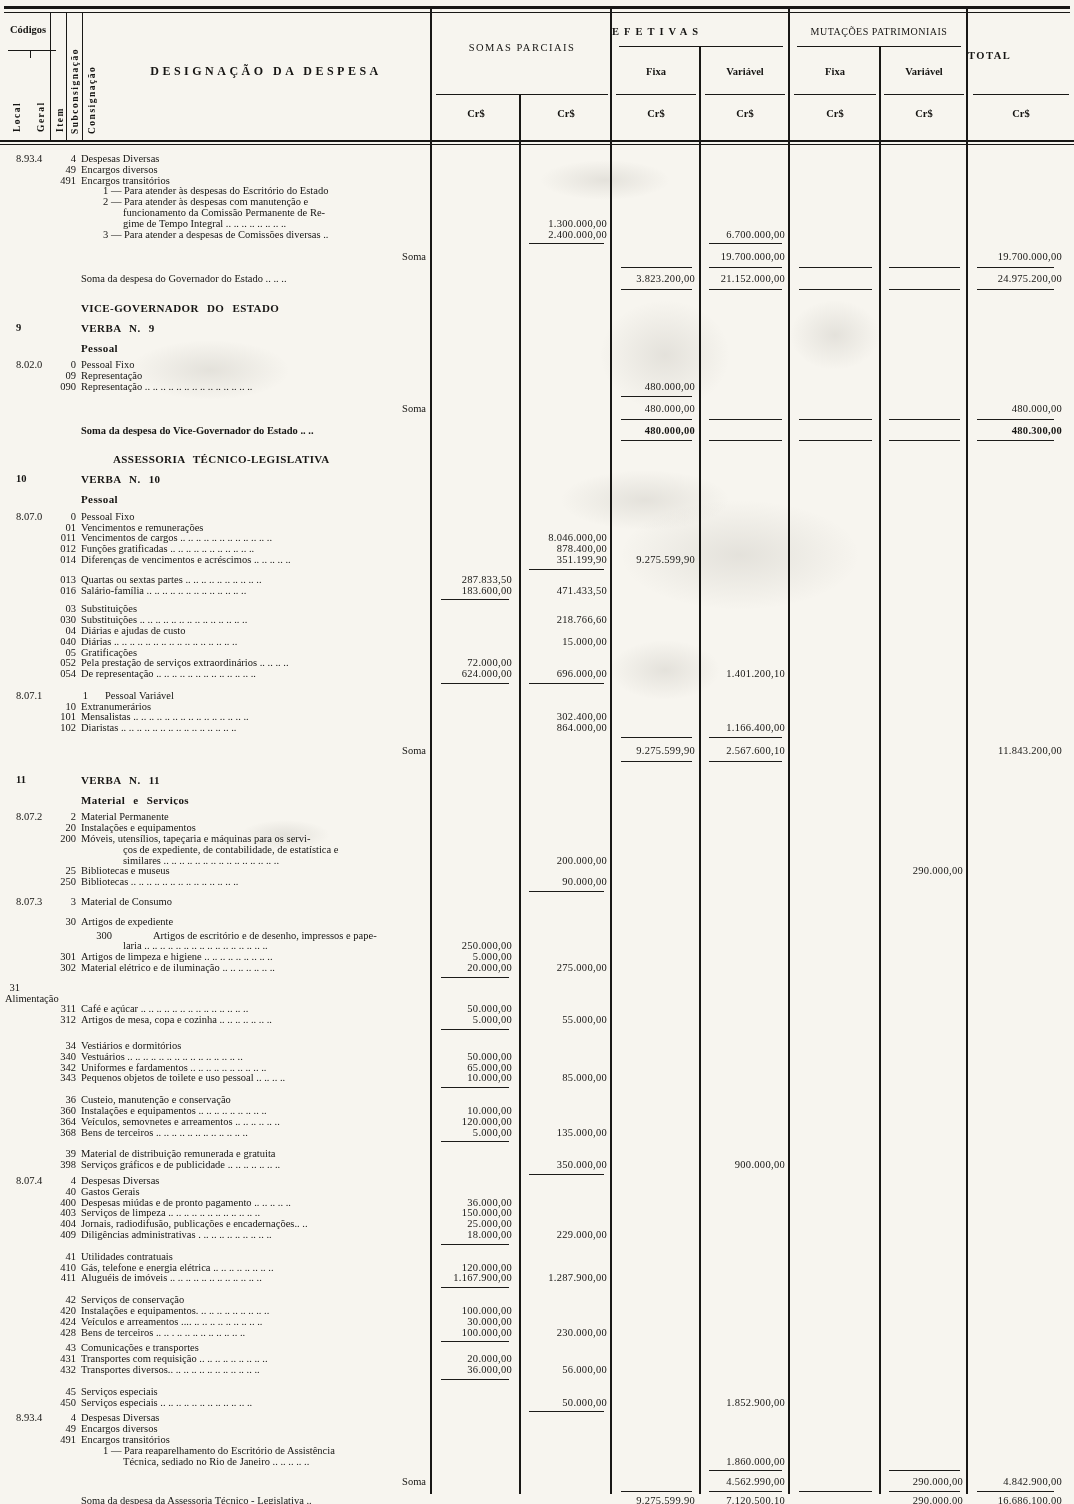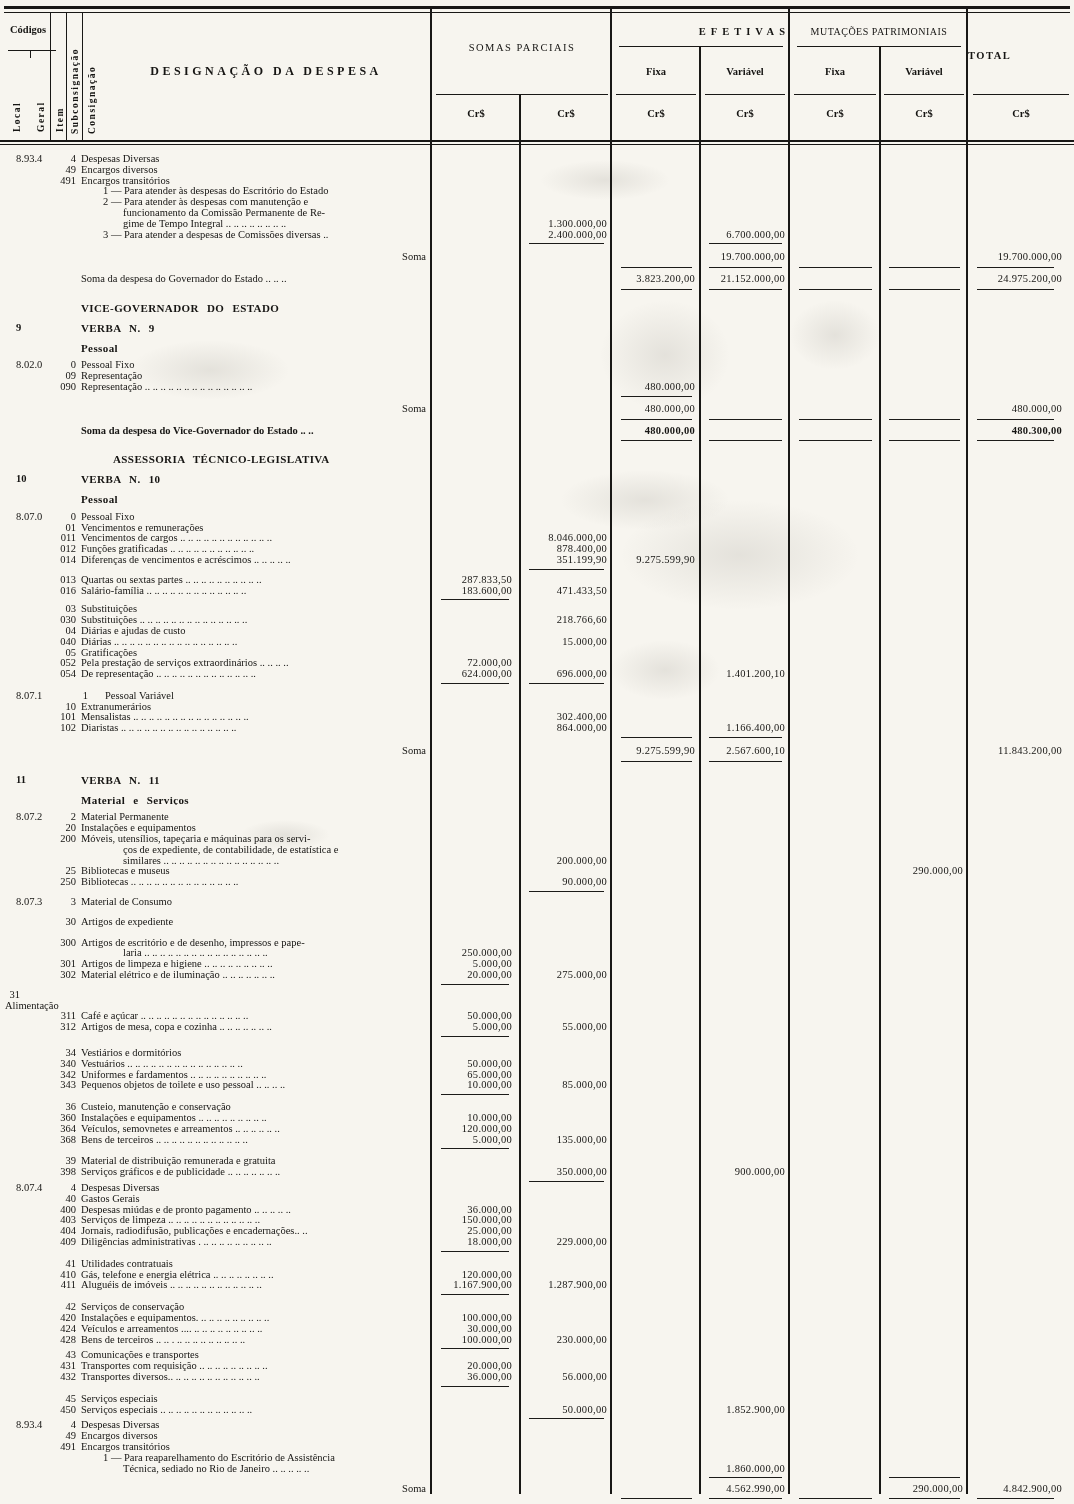--- a/index.html
+++ b/index.html
@@ -77,21 +77,21 @@
     <div class="rot" style="left:87px;top:134px">Consignação</div>
     <div class="vline" style="left:50px;top:13px;width:1.3px;height:127px"></div>
     <div class="vline" style="left:66px;top:13px;width:1.3px;height:127px"></div>
     <div class="vline" style="left:82px;top:13px;width:1.3px;height:127px"></div>
 
     <div class="lbl hdr-title" style="left:100px;top:64px;width:332px;text-align:center;font-size:12px;letter-spacing:3.5px">DESIGNAÇÃO DA DESPESA</div>
 
     <div class="lbl hdr-title" style="left:432px;top:42px;width:180px;text-align:center;font-size:10.5px;font-weight:normal;letter-spacing:1.5px">SOMAS PARCIAIS</div>
     <div class="hline" style="left:436px;top:94px;width:172px;height:1.4px"></div>
 
-    <div class="lbl hdr-title" style="left:612px;top:26px;width:178px;text-align:right;font-size:10.5px;letter-spacing:5px">EFETIVAS</div>
+    <div class="lbl hdr-title" style="left:612px;top:26px;width:178px;text-align:left;font-size:10.5px;letter-spacing:5px">EFETIVAS</div>
     <div class="hline" style="left:619px;top:46px;width:164px;height:1.4px"></div>
     <div class="lbl hdr-title" style="left:612px;top:66px;width:88px;text-align:center;font-size:10.5px">Fixa</div>
     <div class="lbl hdr-title" style="left:700px;top:66px;width:90px;text-align:center;font-size:10.5px">Variável</div>
     <div class="hline" style="left:616px;top:94px;width:80px;height:1.4px"></div>
     <div class="hline" style="left:705px;top:94px;width:80px;height:1.4px"></div>
 
     <div class="lbl hdr-title" style="left:790px;top:26px;width:178px;text-align:center;font-size:10px;font-weight:normal;letter-spacing:.5px">MUTAÇÕES PATRIMONIAIS</div>
     <div class="hline" style="left:797px;top:46px;width:164px;height:1.4px"></div>
     <div class="lbl hdr-title" style="left:790px;top:66px;width:90px;text-align:center;font-size:10.5px">Fixa</div>
     <div class="lbl hdr-title" style="left:880px;top:66px;width:88px;text-align:center;font-size:10.5px">Variável</div>
@@ -908,21 +908,21 @@
         <div class="cell c-b">30</div>
         <div class="cell c-d">Artigos de expediente</div>
         <div class="cell c-p1"></div>
         <div class="cell c-p2"></div>
         <div class="cell c-ef"></div>
         <div class="cell c-ev"></div>
         <div class="cell c-mf"></div>
         <div class="cell c-mv"></div>
         <div class="cell c-t"></div>
       </div>
-      <div class="trow" style="margin-top: 10px;">
+      <div class="trow" style="margin-top: 3px; gap: 36px;">
         <div class="cell c-a"></div>
         <div class="cell c-b">300</div>
         <div class="cell c-d">Artigos de escritório e de desenho, impressos e pape-</div>
         <div class="cell c-p1"></div>
         <div class="cell c-p2"></div>
         <div class="cell c-ef"></div>
         <div class="cell c-ev"></div>
         <div class="cell c-mf"></div>
         <div class="cell c-mv"></div>
         <div class="cell c-t"></div>

